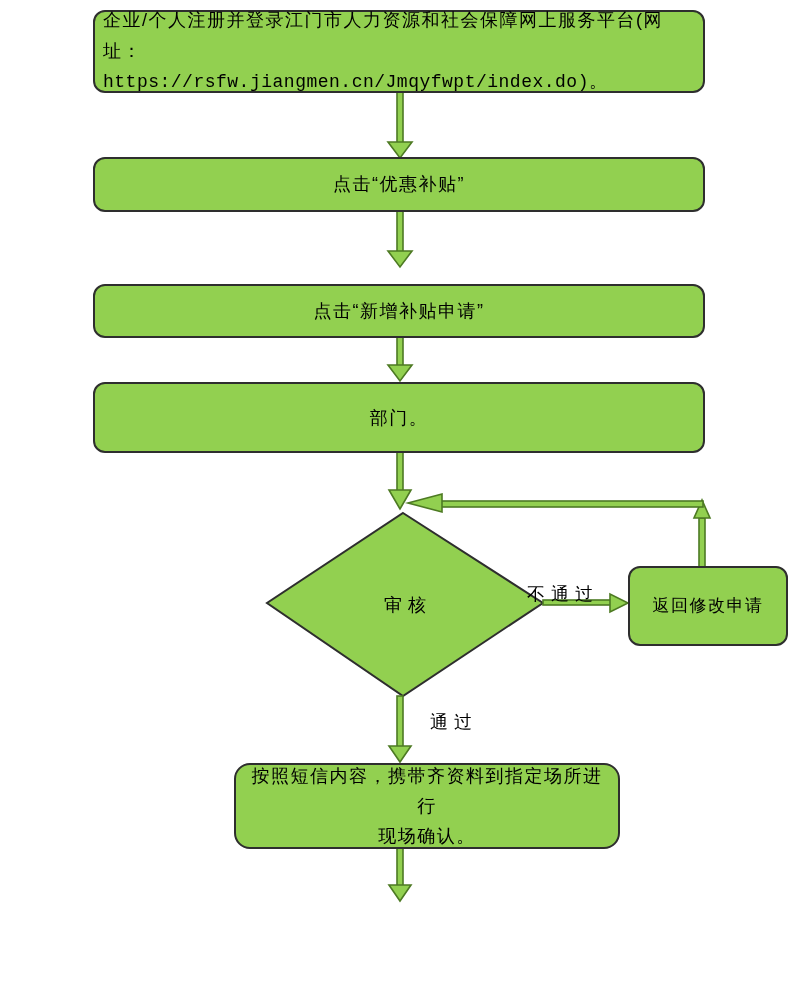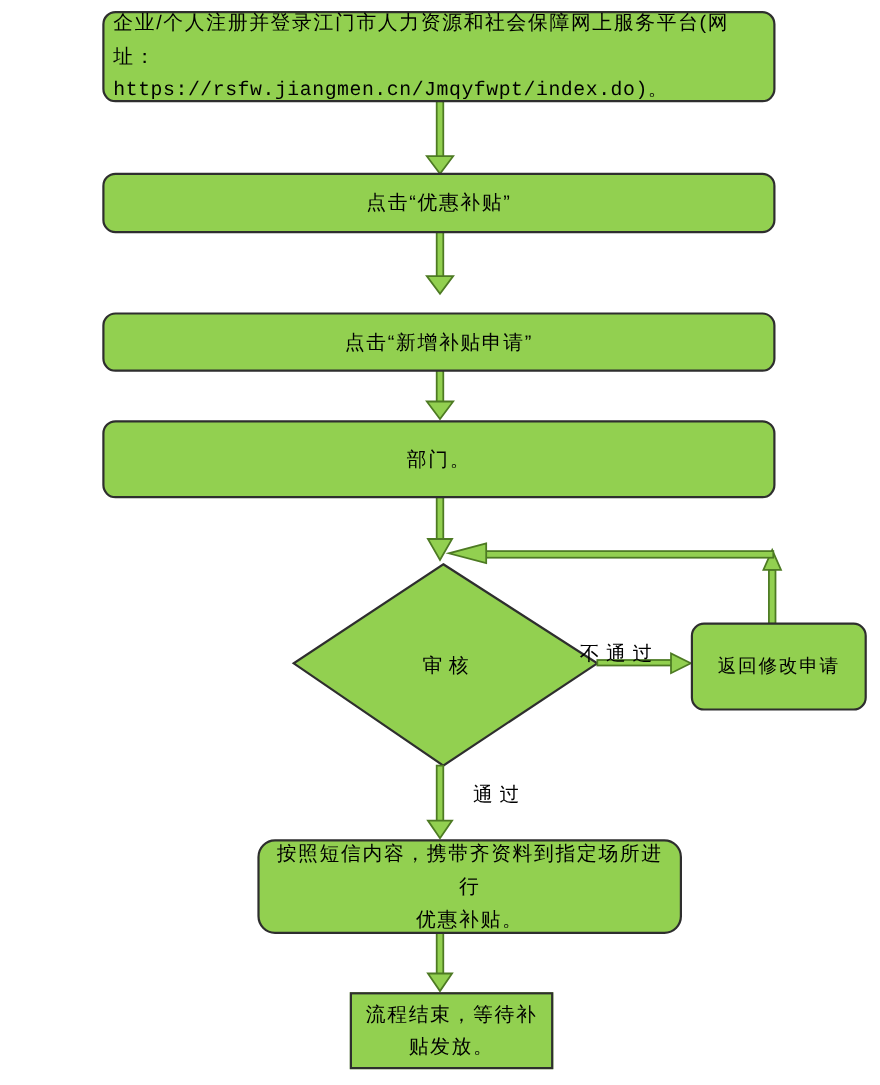--- a/index.html
+++ b/index.html
@@ -122,21 +122,17 @@
   <div class="edge-label label-reject">不通过</div>
 
   <div class="node r12 reject-box">
     <span class="line">返回修改申请</span>
   </div>
 
   <div class="edge-label label-approve">通过</div>
 
   <div class="node r16 box5">
     <span class="line">按照短信内容，携带齐资料到指定场所进行</span>
-    <span class="line">优惠补贴。</span>
+    <span class="line">现场确认。</span>
   </div>
 
-  <div class="node box6">
-    <span class="line">流程结束，等待补</span>
-    <span class="line">贴发放。</span>
-  </div>
 
 </div>
 
 </body></html>

